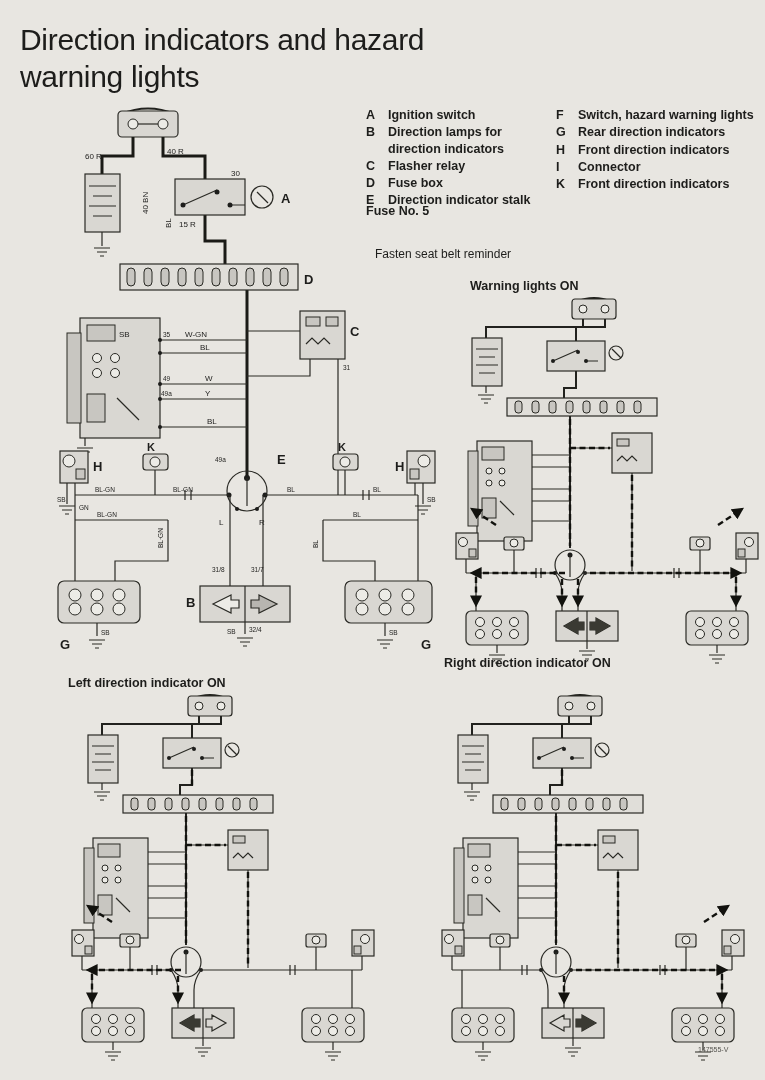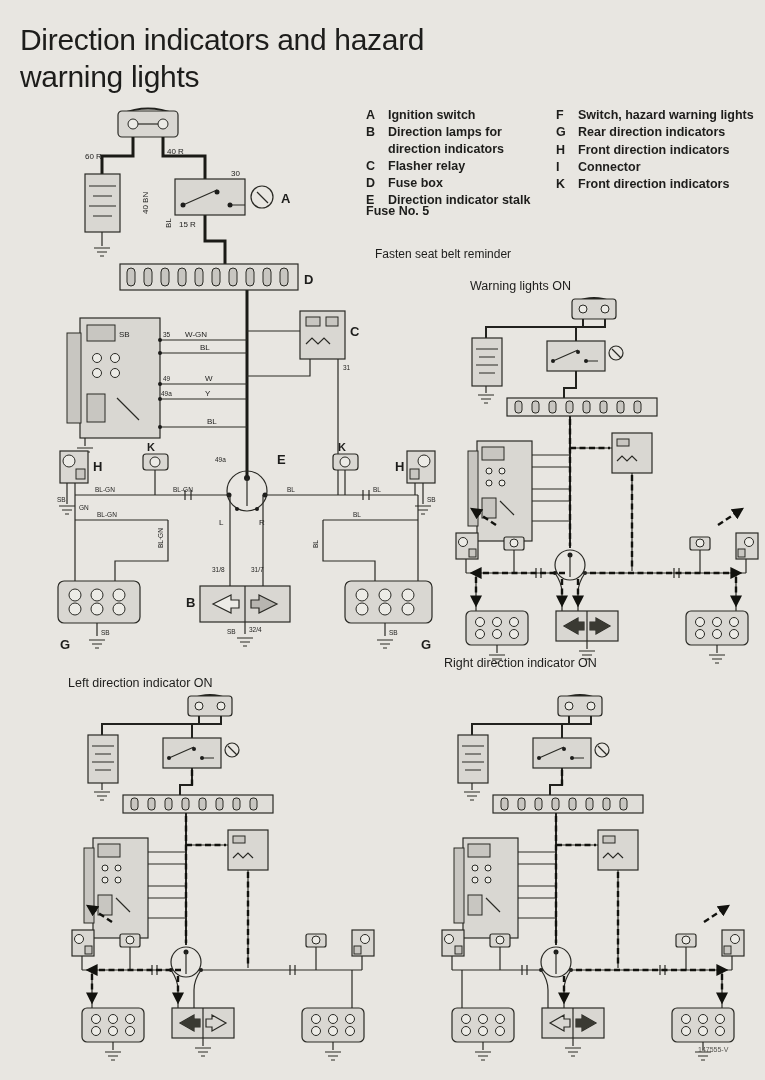--- a/index.html
+++ b/index.html
@@ -7,21 +7,21 @@
   .page{position:relative;width:765px;height:1080px;margin:0 auto;background:#e8e6e1;color:#1d1d1b;overflow:hidden}
   .title{position:absolute;left:16px;top:18px;font-size:30px;font-weight:normal;line-height:1.22;letter-spacing:-.3px;margin:4px}
   .legend{position:absolute;left:366px;top:107px;display:flex;gap:14px}
   .lcol{display:flex;flex-direction:column;gap:1px}
   .lcol.c1{width:176px}
   .lcol.c2{width:200px}
   .lrow{display:flex;font-size:12.5px;font-weight:bold;line-height:1.3}
   .lkey{width:22px;flex:none}
   .note-fuse{position:absolute;left:366px;top:204px;font-size:12.5px;font-weight:bold}
   .note-reminder{position:absolute;left:375px;top:247px;font-size:12px}
-  .panel-title{position:absolute;font-size:12.5px;font-weight:normal}
+  .panel-title{position:absolute;font-size:12.5px;font-weight:bold}
   .docnum{position:absolute;left:698px;top:1046px;font-size:7px;color:#55544f}
   svg{position:absolute;overflow:visible}
   svg text{font-family:"Liberation Sans",sans-serif;fill:#1d1d1b}
   .lbl{font-size:8px}
   .sm{font-size:6.5px}
   .big{font-size:13px;font-weight:bold}
   .big2{font-size:11px;font-weight:bold}
   .w1{stroke:#2a2a25;stroke-width:1.2;fill:none}
   .w2{stroke:#22221e;stroke-width:2;fill:none}
   .w3{stroke:#1a1a16;stroke-width:3;fill:none}

